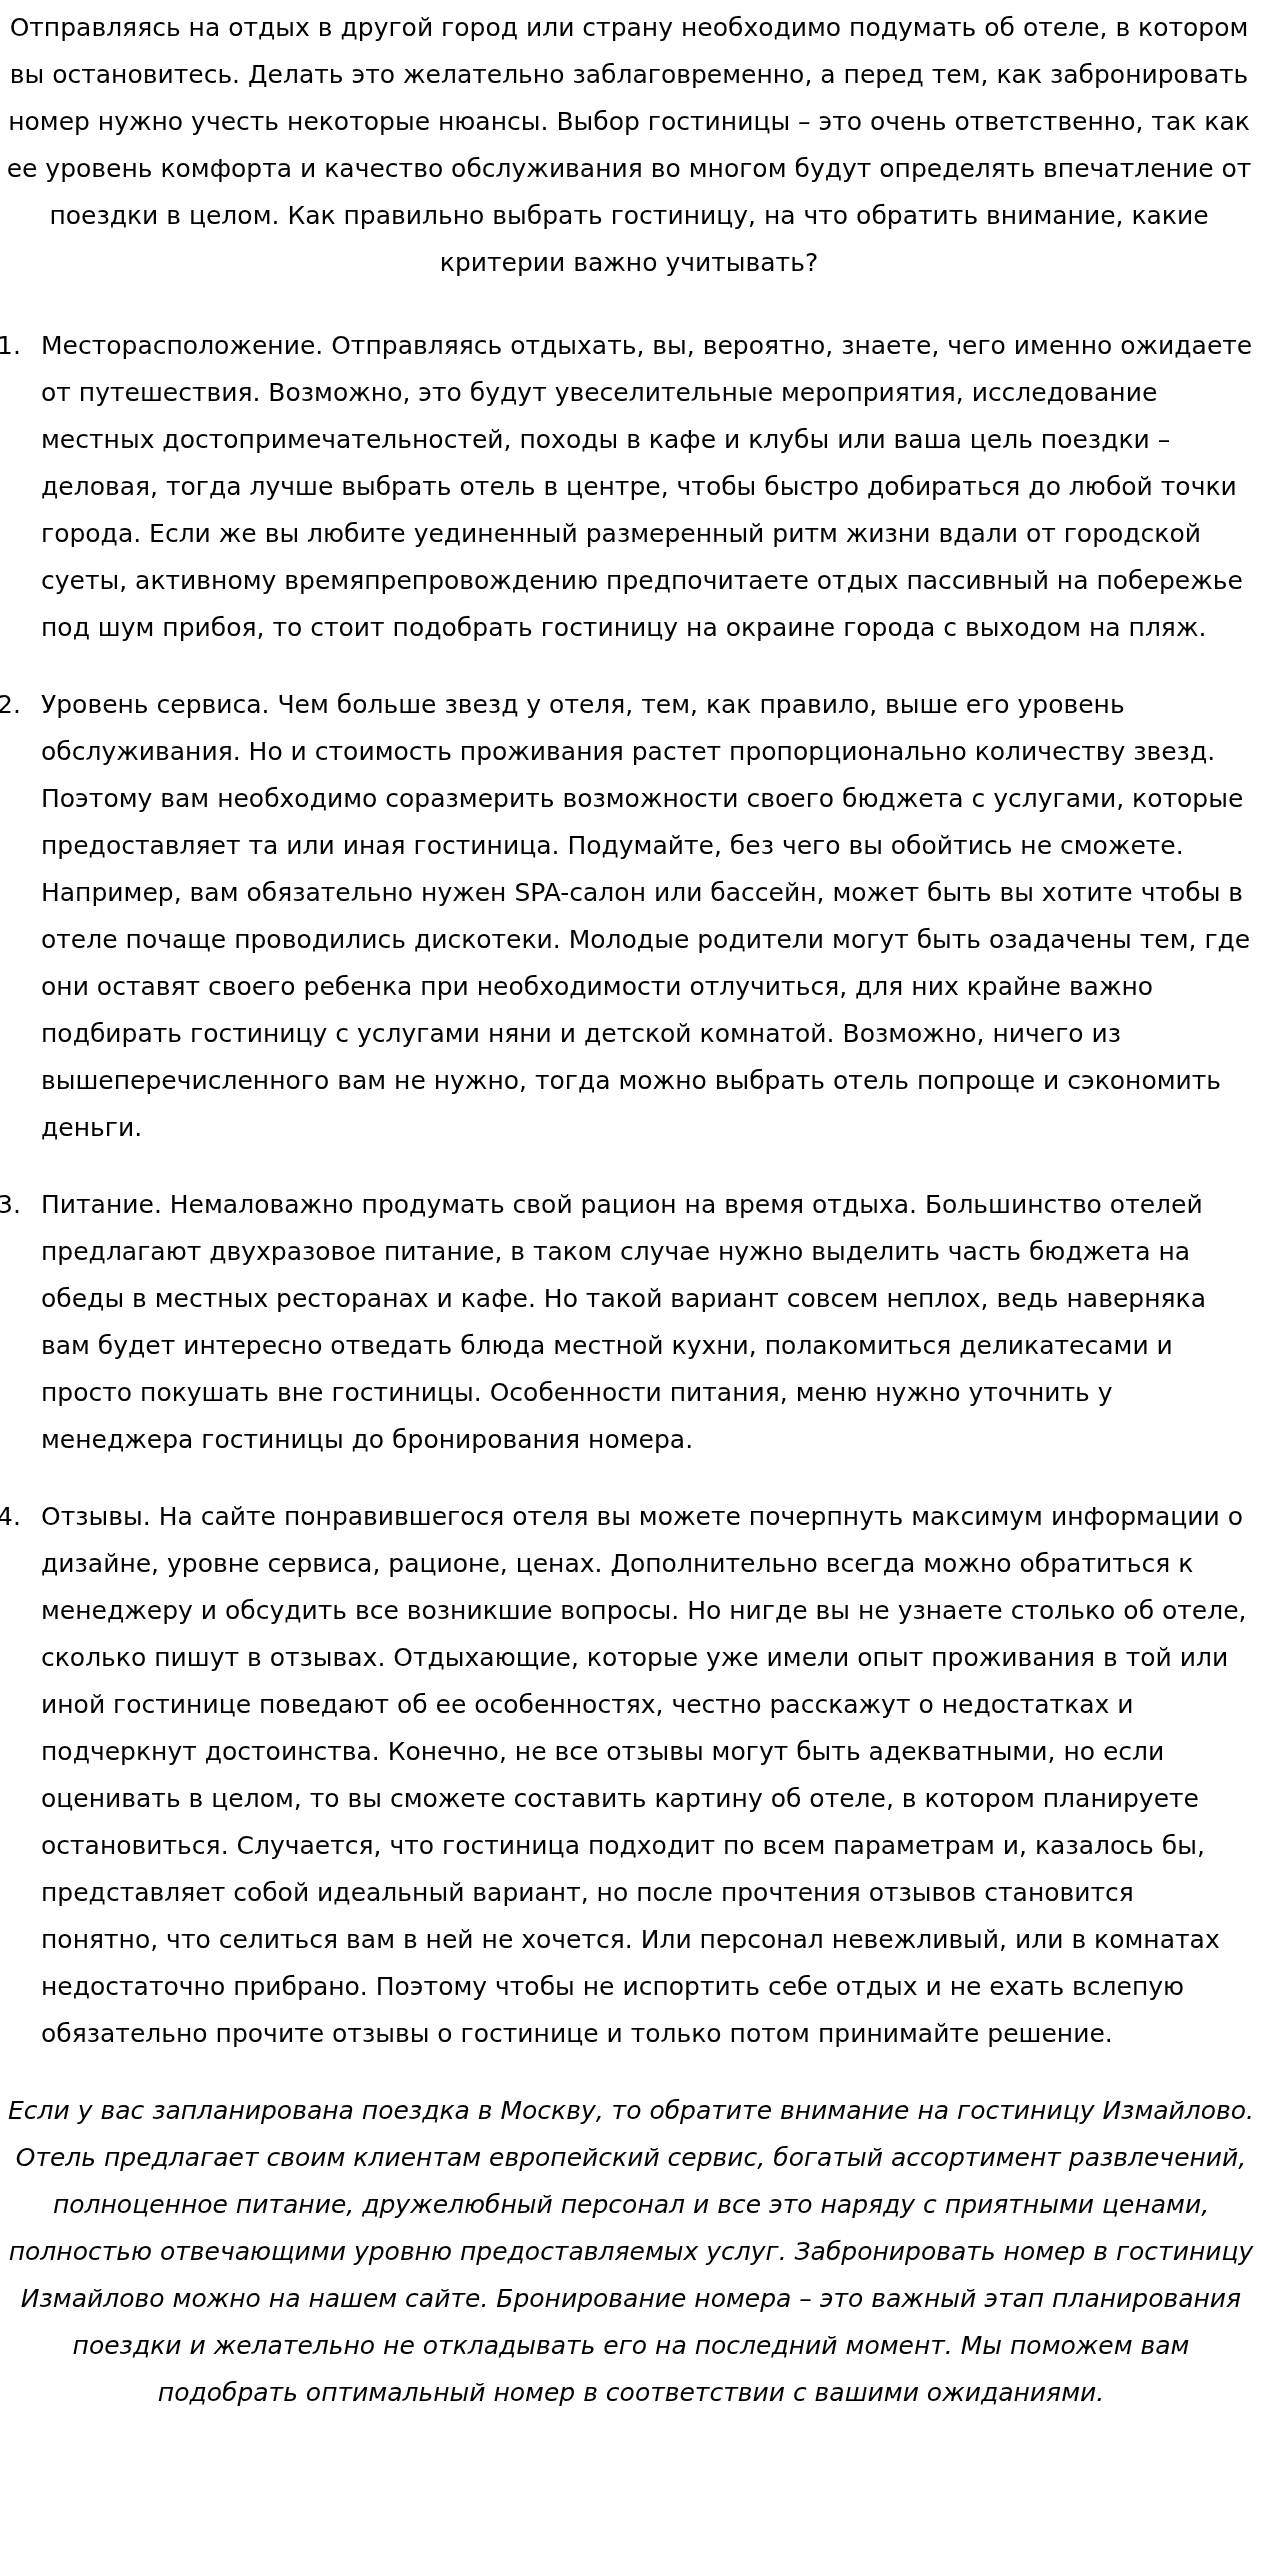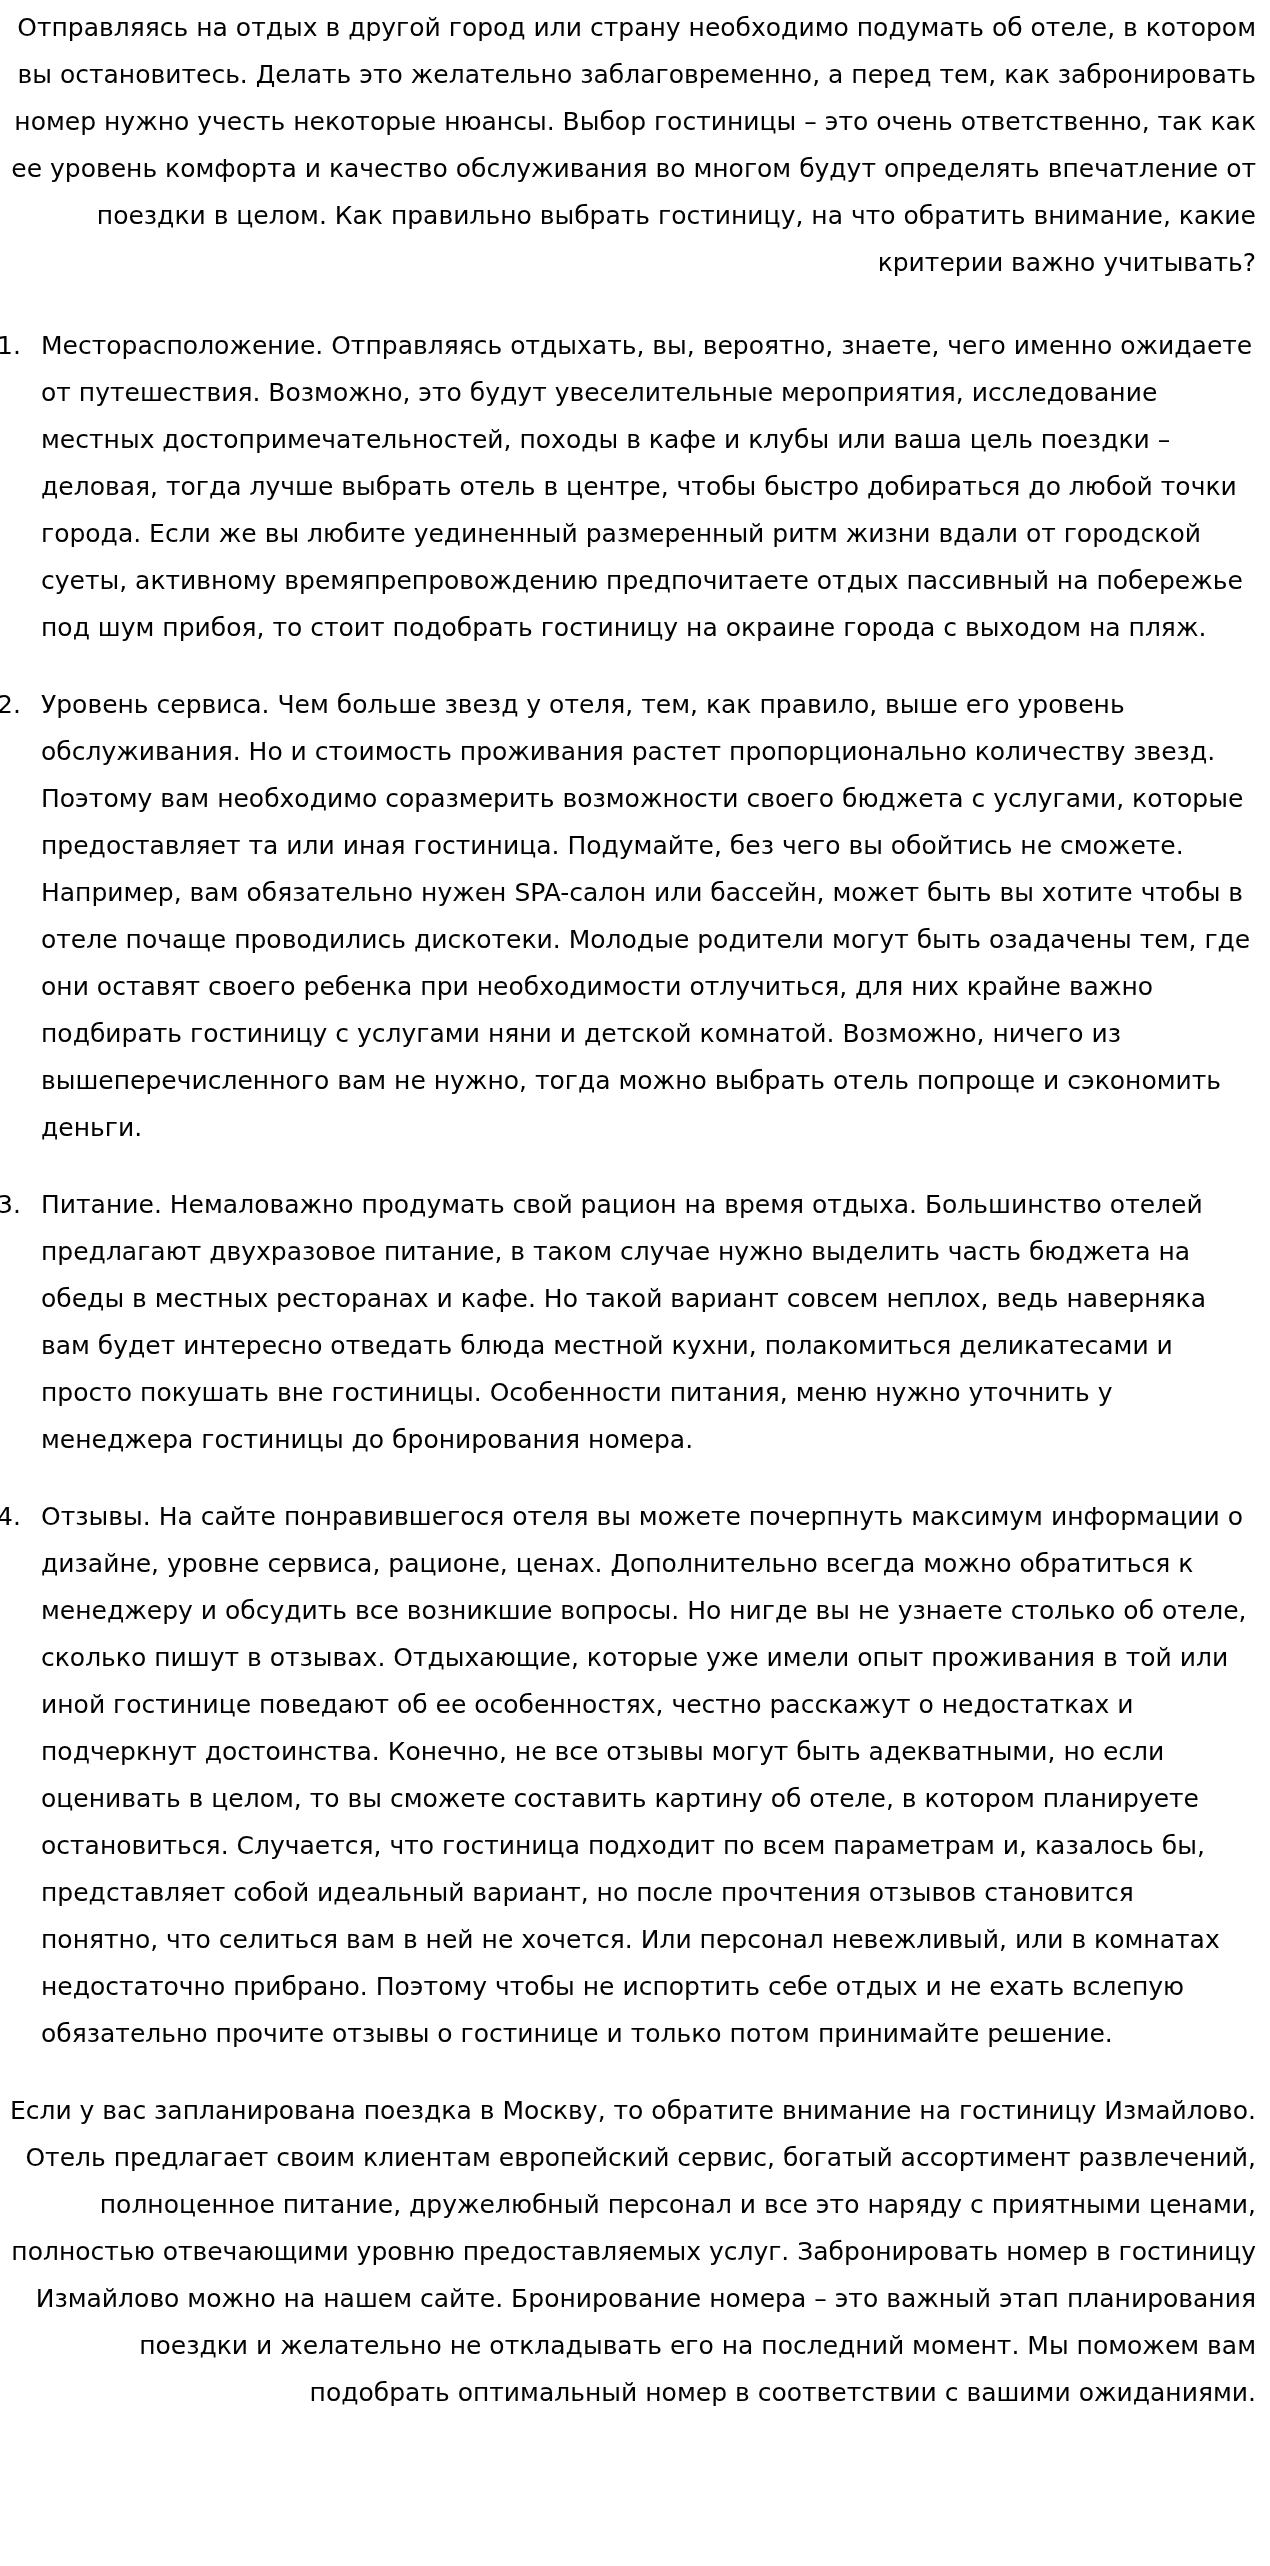--- a/index.html
+++ b/index.html
@@ -16,40 +16,41 @@
     line-height: 47px;
     overflow-x: hidden;
   }
   main.doc {
     padding: 4px 14px 20px 2px;
     box-sizing: border-box;
     width: 1270px;
   }
   .para {
     margin: 0 0 36px 0;
-    text-align: right;
+    text-align: center;
   }
   ol.criteria-list {
     margin: 0 0 10px 0;
     padding: 0;
     list-style: none;
   }
   li.criteria-item {
     position: relative;
     padding-left: 39px;
     margin: 0 0 30px 0;
   }
   li.criteria-item .marker {
     position: absolute;
     left: -5px;
     top: 0;
     white-space: nowrap;
   }
   .closing {
     margin: 6px 0 0 4px;
+    font-style: italic;
   }
 </style>
 </head>
 <body style="background: rgb(255, 255, 255); color: rgb(0, 0, 0);">
 
 <main class="doc">
 
   <p class="para">Отправляясь на отдых в другой город или страну необходимо подумать об отеле, в котором вы остановитесь. Делать это желательно заблаговременно, а перед тем, как забронировать номер нужно учесть некоторые нюансы. Выбор гостиницы – это очень ответственно, так как ее уровень комфорта и качество обслуживания во многом будут определять впечатление от поездки в целом. Как правильно выбрать гостиницу, на что обратить внимание, какие критерии важно учитывать?</p>
 
   <ol class="criteria-list">

